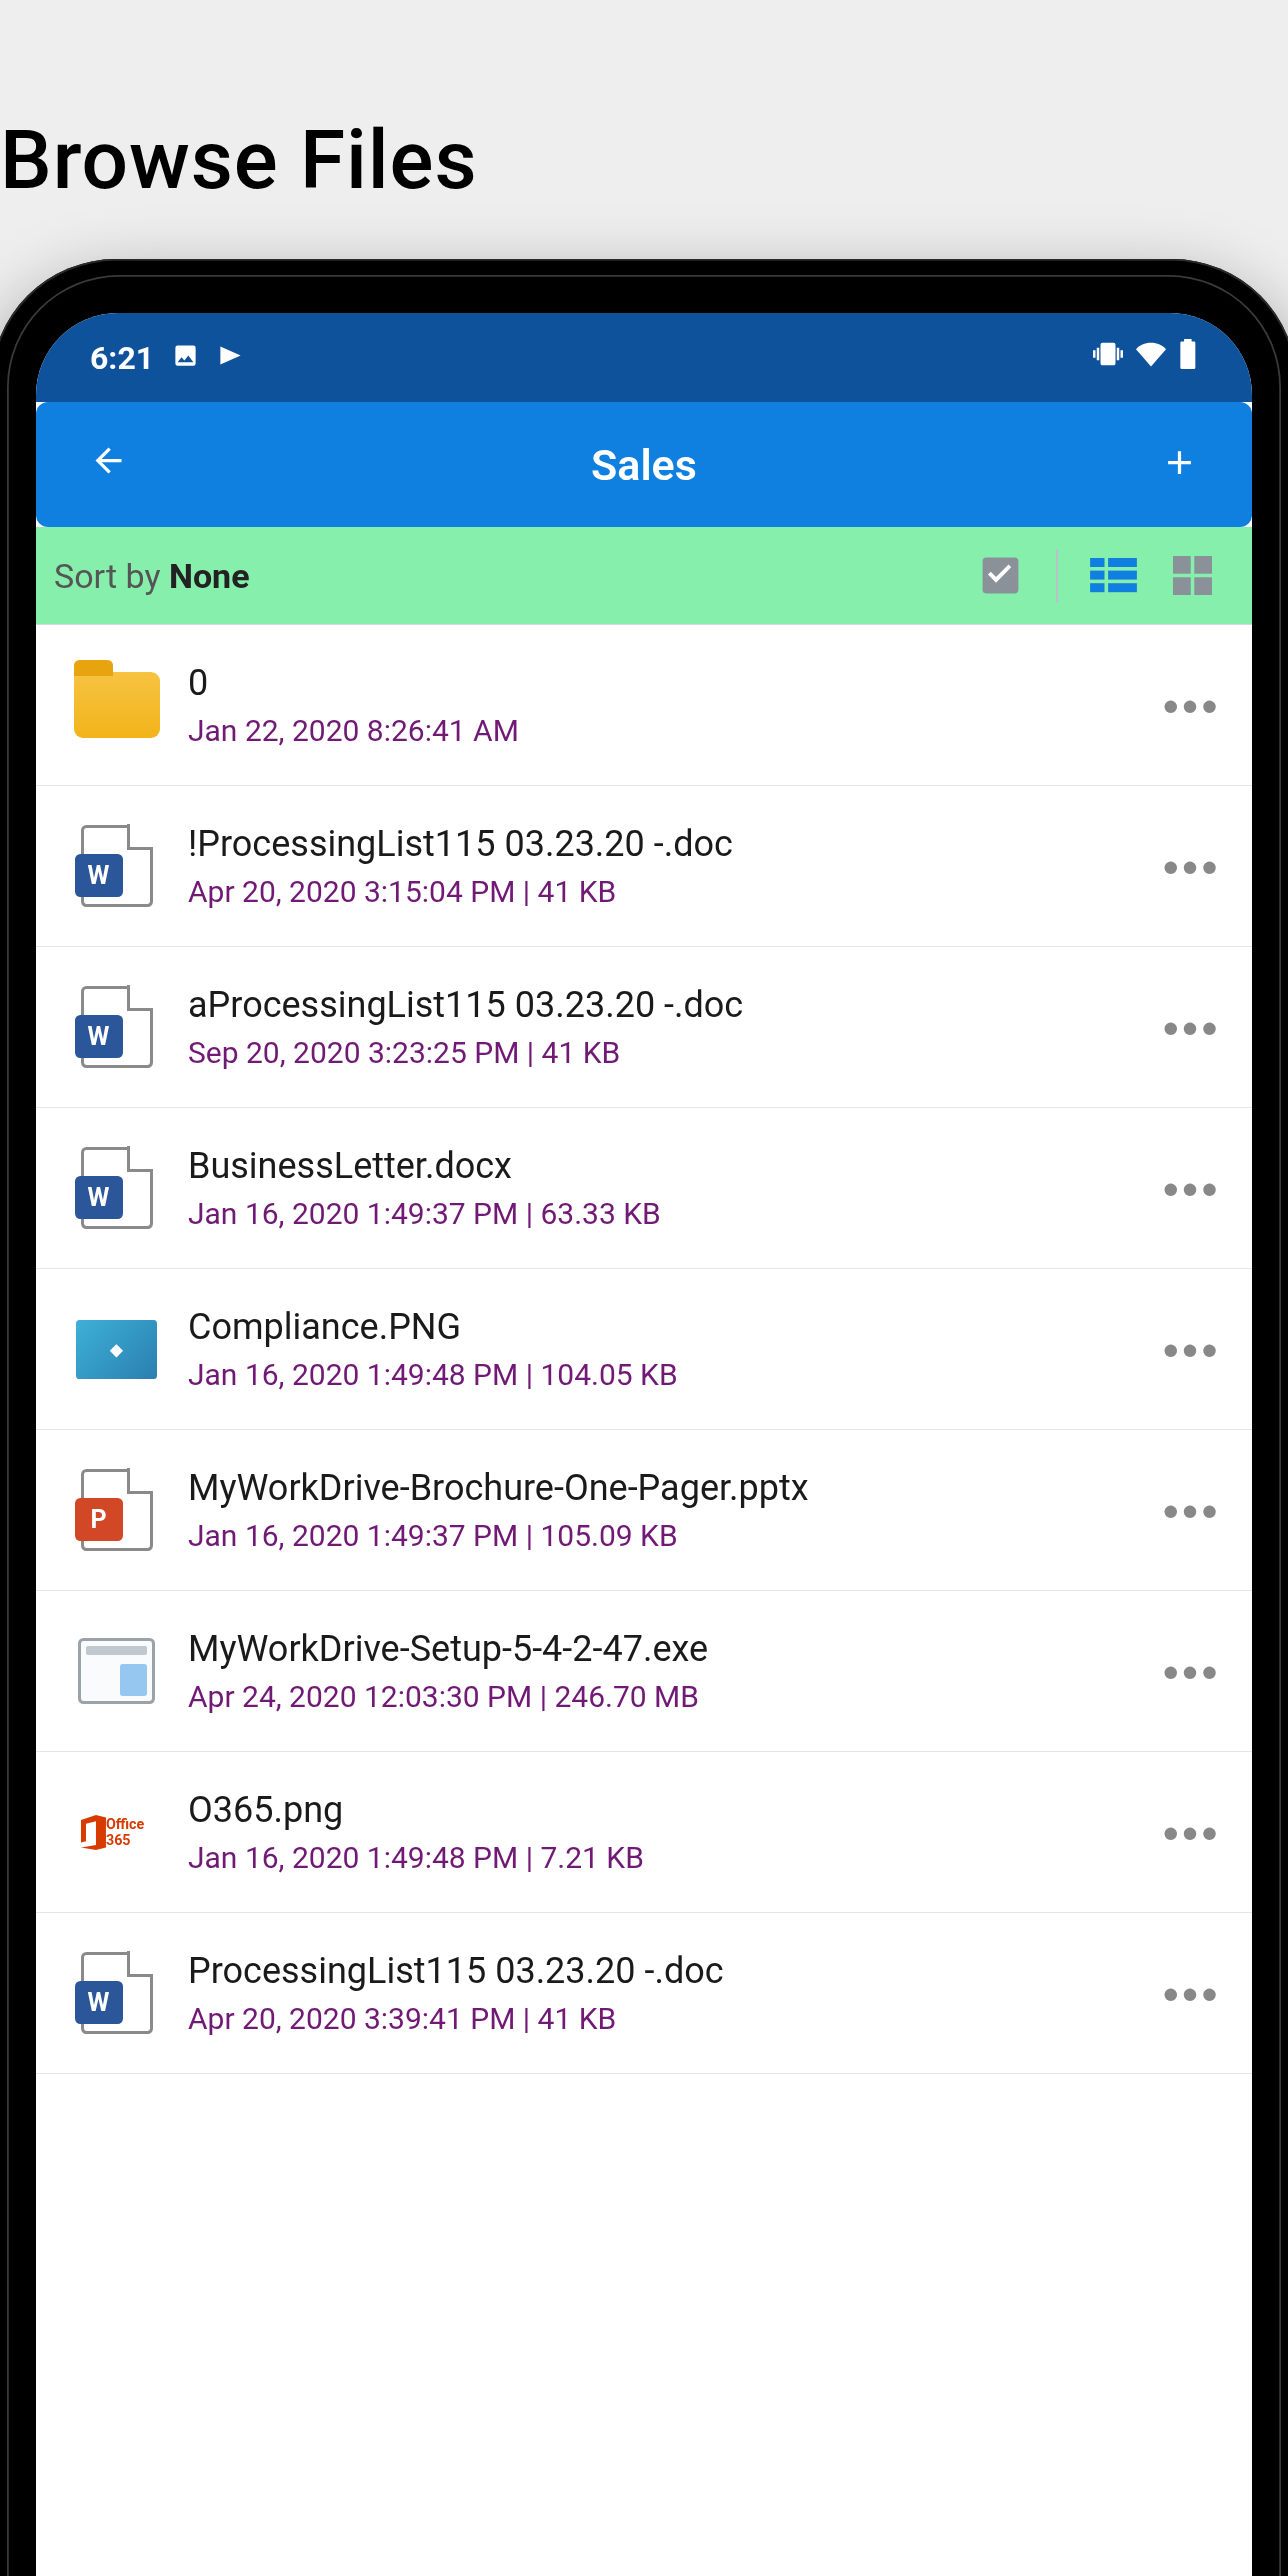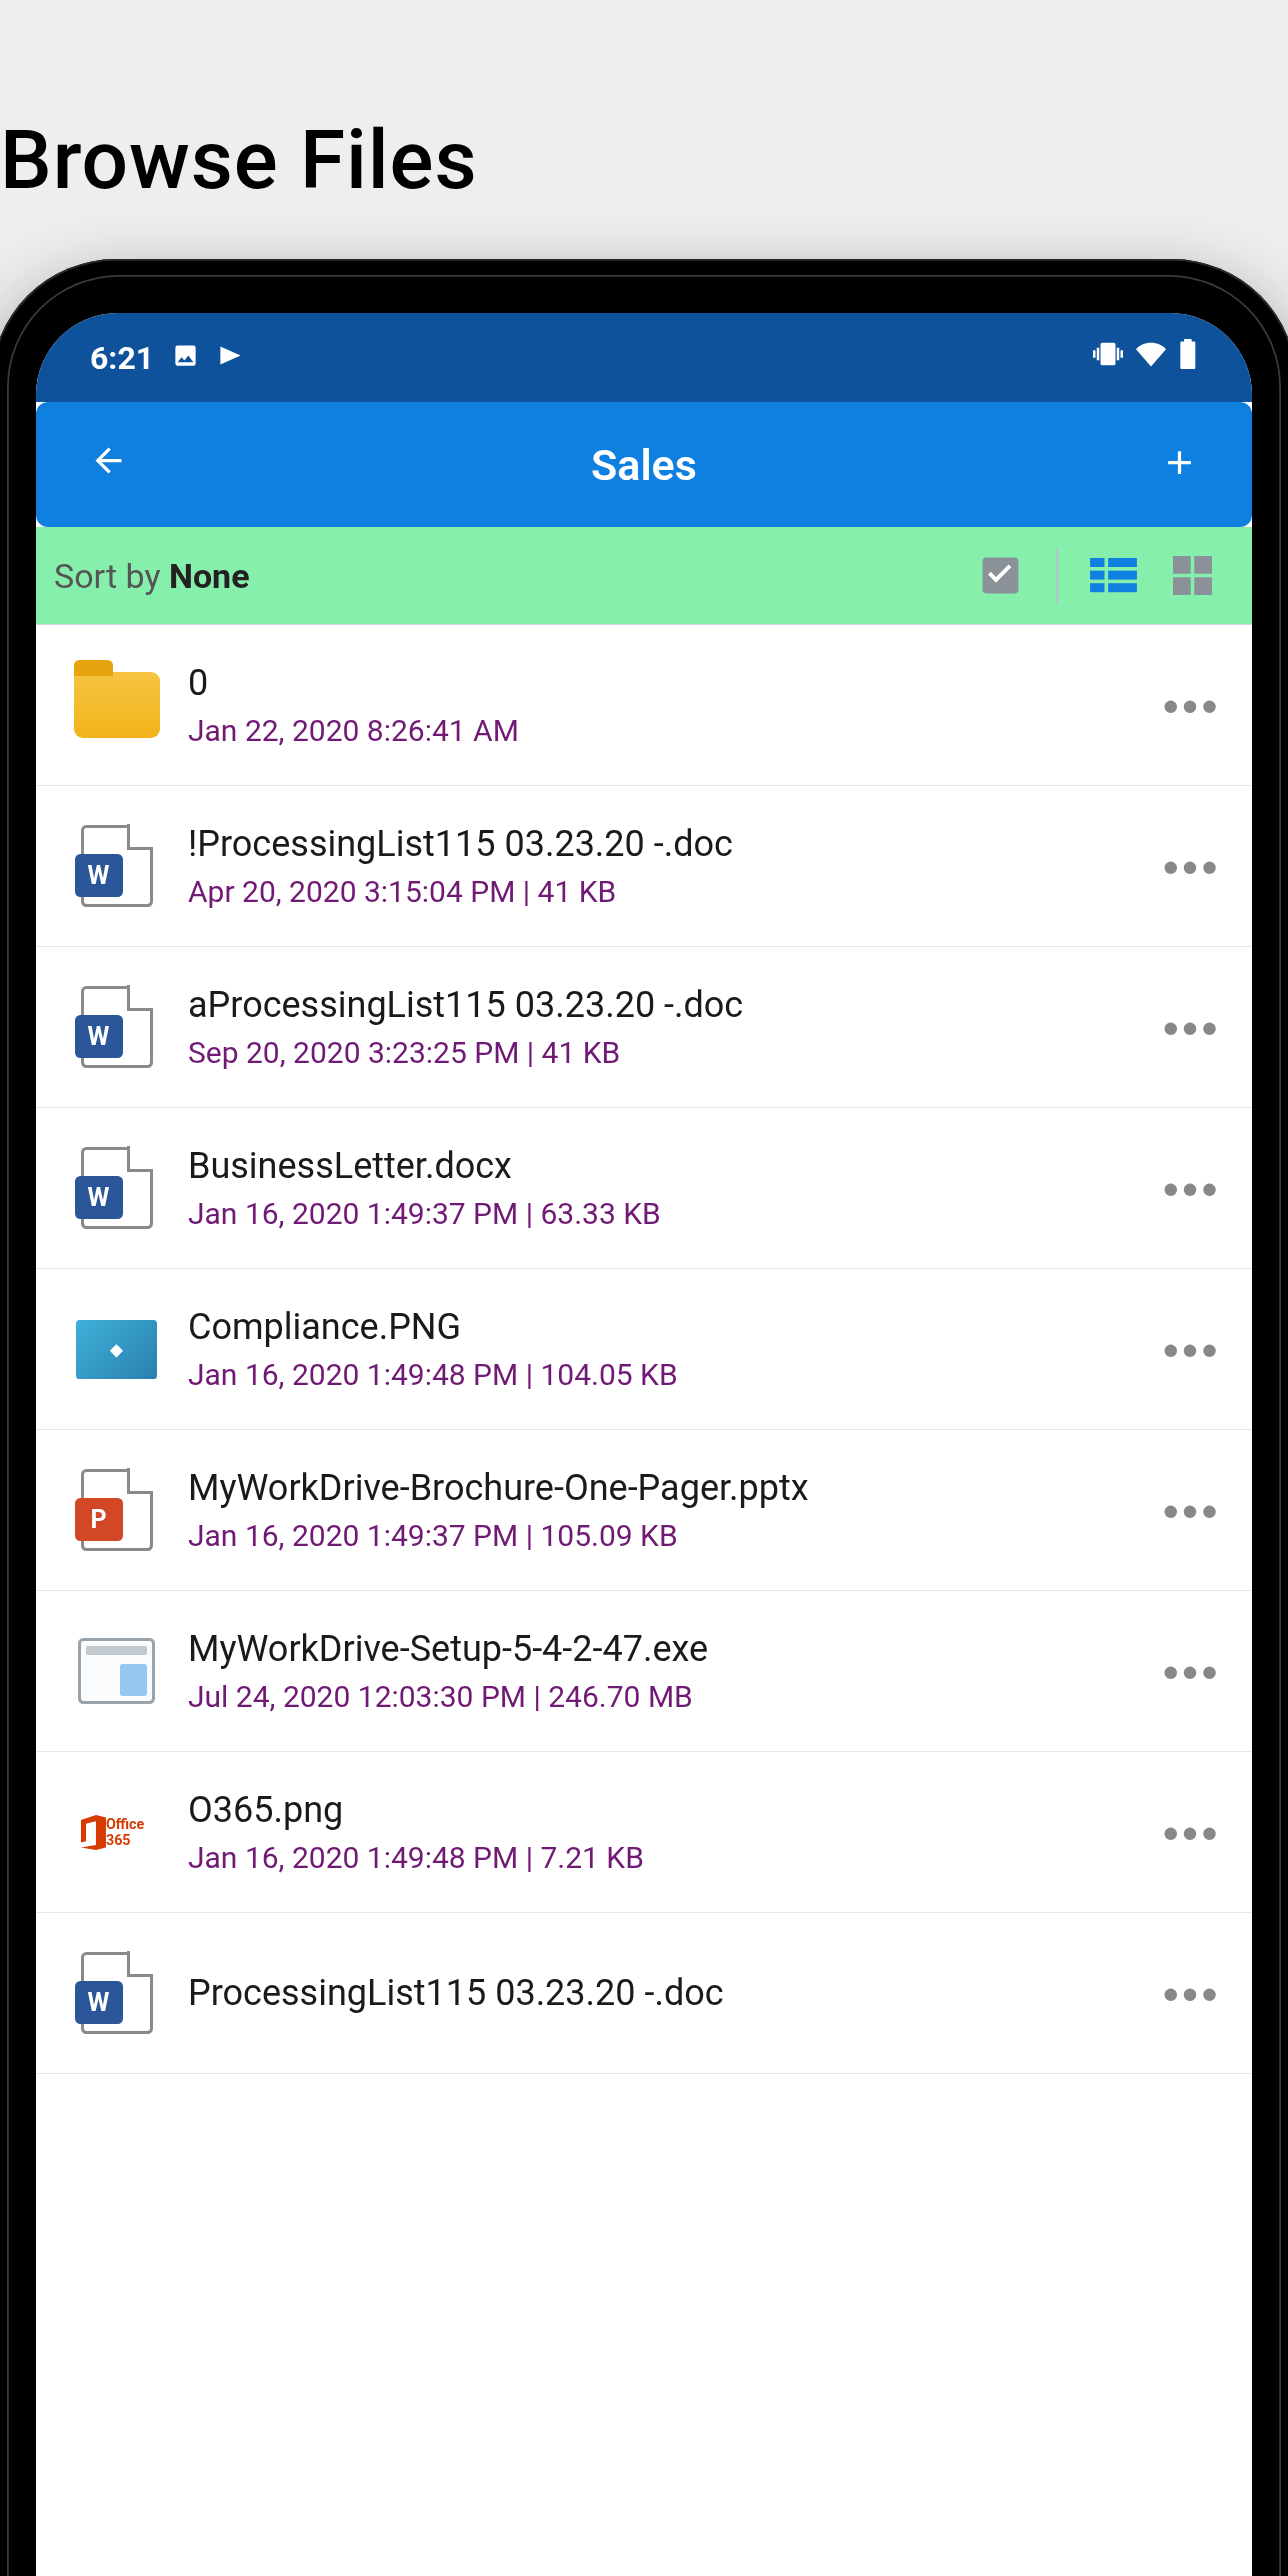--- a/index.html
+++ b/index.html
@@ -396,21 +396,21 @@
             </div>
             <div class="file-more">●●●</div>
           </div>
 
           <div class="file-row">
             <div class="file-icon">
                 <div class="doc-exe"></div>
               </div>
             <div class="file-info">
               <div class="file-name">MyWorkDrive-Setup-5-4-2-47.exe</div>
-              <div class="file-meta">Jul 24, 2020 12:03:30 PM | 246.70 MB</div>
+              <div class="file-meta">Apr 24, 2020 12:03:30 PM | 246.70 MB</div>
             </div>
             <div class="file-more">●●●</div>
           </div>
 
           <div class="file-row">
             <div class="file-icon">
               <div class="o365-thumb">
                 <svg viewBox="0 0 24 28" fill="#d83b01">
                     <path d="M16 0L4 4v18l4-1V7l8-2v19l-12 2 12 2 8-2V2z"></path>
                   </svg>
@@ -425,20 +425,21 @@
           </div>
 
           <div class="file-row">
             <div class="file-icon">
                 <div class="doc-ico doc-w">
                   <div class="badge">W</div>
                 </div>
               </div>
             <div class="file-info">
               <div class="file-name">ProcessingList115 03.23.20 -.doc</div>
+              <div class="file-meta">Apr 20, 2020 3:39:41 PM | 41 KB</div>
             </div>
             <div class="file-more">●●●</div>
           </div>
 
         </div>
 
       </div>
     </div>
   </div>
 </div>

